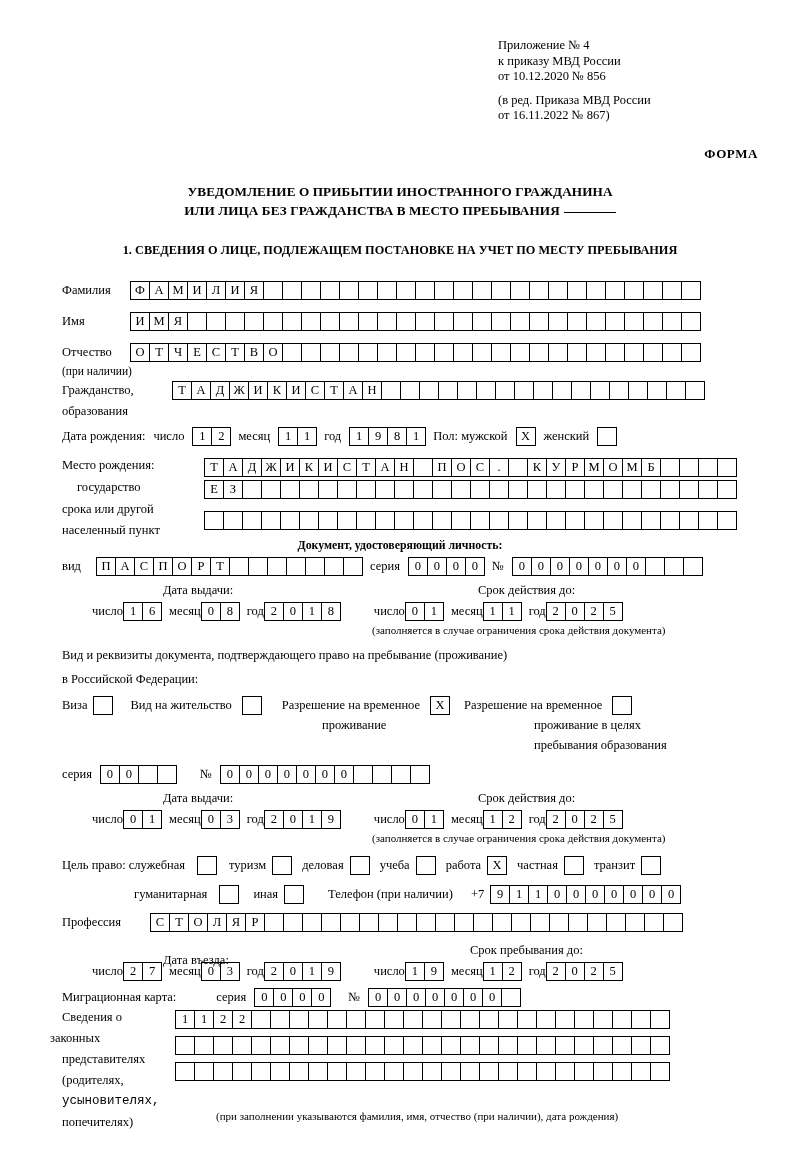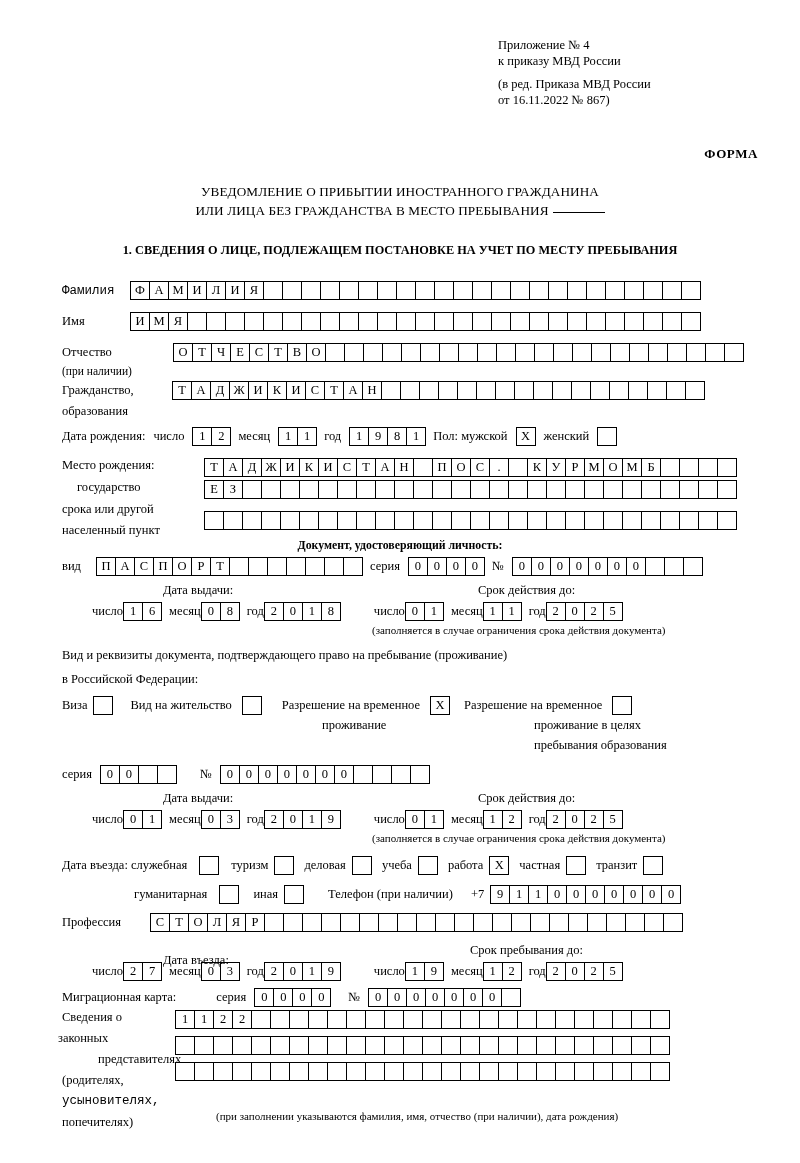--- a/index.html
+++ b/index.html
@@ -45,21 +45,21 @@
     letter-spacing: 0.6px;
   }
 
   .title {
     position: absolute;
     top: 182px;
     left: 0;
     width: 800px;
     text-align: center;
     font-size: 13.2px;
-    font-weight: normal;
+    font-weight: bold;
     line-height: 19px;
     letter-spacing: 0.1px;
   }
   .title .underline-tail {
     display: inline-block;
     width: 52px;
     border-bottom: 1px solid #000;
     vertical-align: 2px;
     margin-left: 4px;
   }
@@ -119,36 +119,37 @@
   }
 </style>
 </head>
 <body>
 
 <div class="page">
 
   <div class="header-right">
     <div class="line">Приложение № 4</div>
     <div class="line">к приказу МВД России</div>
+    <div class="line">от 10.12.2020 № 856</div>
     <div class="gap"></div>
     <div class="line">(в ред. Приказа МВД России</div>
     <div class="line">от 16.11.2022 № 867)</div>
   </div>
 
   <div class="forma">ФОРМА</div>
 
   <div class="title">
     <div>УВЕДОМЛЕНИЕ О ПРИБЫТИИ ИНОСТРАННОГО ГРАЖДАНИНА</div>
     <div><span>ИЛИ ЛИЦА БЕЗ ГРАЖДАНСТВА В МЕСТО ПРЕБЫВАНИЯ</span><span class="underline-tail"></span></div>
   </div>
 
   <div class="section-title">1. СВЕДЕНИЯ О ЛИЦЕ, ПОДЛЕЖАЩЕМ ПОСТАНОВКЕ НА УЧЕТ ПО МЕСТУ ПРЕБЫВАНИЯ</div>
 
   <div class="row" style="top:281px; left:62px;">
-    <span class="lbl" style="width:68px; display:inline-block;font-family:Liberation Mono, monospace;">Фамилия</span>
+    <span class="lbl" style="width:68px; display:inline-block;">Фамилия</span>
     <span class="boxes" id="surname-boxes">
         <span class="bx">Ф</span>
         <span class="bx">А</span>
         <span class="bx">М</span>
         <span class="bx">И</span>
         <span class="bx">Л</span>
         <span class="bx">И</span>
         <span class="bx">Я</span>
         <span class="bx"></span>
         <span class="bx"></span>
@@ -205,21 +206,21 @@
         <span class="bx"></span>
         <span class="bx"></span>
         <span class="bx"></span>
         <span class="bx"></span>
         <span class="bx"></span>
         <span class="bx"></span>
         <span class="bx"></span>
       </span>
   </div>
 
-  <div class="row" style="top:343px; left:62px;gap:43px;">
+  <div class="row" style="top:343px; left:62px;">
     <span class="lbl" style="width:68px; display:inline-block;">Отчество</span>
     <span class="boxes" id="patronymic-boxes">
         <span class="bx">О</span>
         <span class="bx">Т</span>
         <span class="bx">Ч</span>
         <span class="bx">Е</span>
         <span class="bx">С</span>
         <span class="bx">Т</span>
         <span class="bx">В</span>
         <span class="bx">О</span>
@@ -639,21 +640,21 @@
         <span class="bx">2</span>
         <span class="bx">0</span>
         <span class="bx">2</span>
         <span class="bx">5</span>
       </span>
   </div>
 
   <div class="note-right" style="top:832px; left:372px;">(заполняется в случае ограничения срока действия документа)</div>
 
   <div class="row" style="top:856px; left:62px;">
-    <span class="lbl">Дата въезда: служебная</span>
+    <span class="lbl">Цель право: служебная</span>
     <span style="display:inline-block;width:12px;"></span>
     <span class="single"></span>
     <span style="display:inline-block;width:12px;"></span>
     <span class="lbl">туризм</span>
     <span style="display:inline-block;width:6px;"></span>
     <span class="single"></span>
     <span style="display:inline-block;width:10px;"></span>
     <span class="lbl">деловая</span>
     <span style="display:inline-block;width:6px;"></span>
     <span class="single"></span>
@@ -807,24 +808,24 @@
         <span class="bx">0</span>
         <span class="bx">0</span>
         <span class="bx">0</span>
         <span class="bx"></span>
       </span>
   </div>
 
   <div class="row" style="top:1010px; left:62px;">
     <span class="lbl">Сведения о</span>
   </div>
-  <div class="row" style="top:1031px; left:58px;">
+  <div class="row" style="top:1031px; left:50px;">
     <span class="lbl">законных</span>
   </div>
-  <div class="row" style="top:1052px; left:62px;margin-left:36px;">
+  <div class="row" style="top:1052px; left:62px;">
     <span class="lbl">представителях</span>
   </div>
   <div class="row" style="top:1073px; left:62px;">
     <span class="lbl">(родителях,</span>
   </div>
   <div class="row" style="top:1094px; left:62px;font-family:Liberation Mono, monospace;">
     <span class="lbl">усыновителях,</span>
   </div>
   <div class="row" style="top:1115px; left:62px;">
     <span class="lbl">попечителях)</span>

